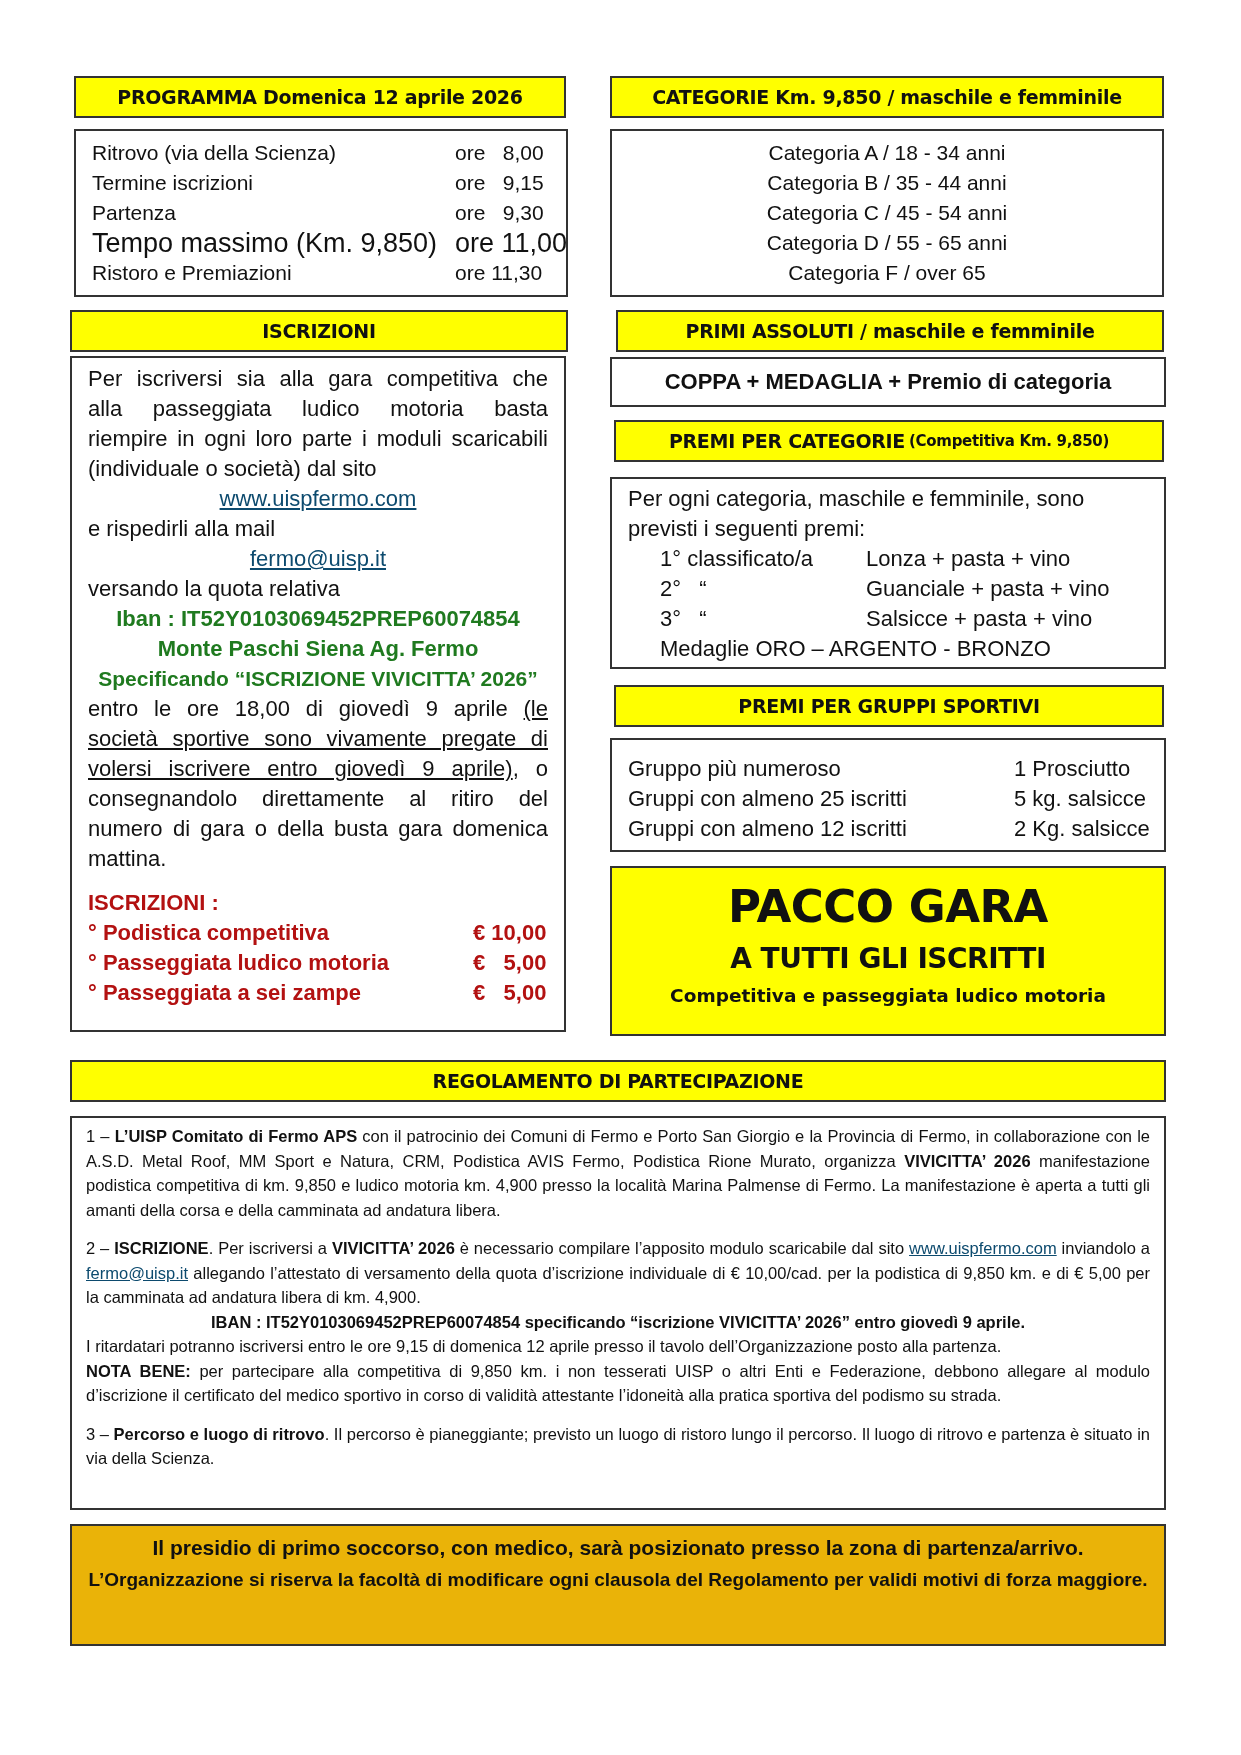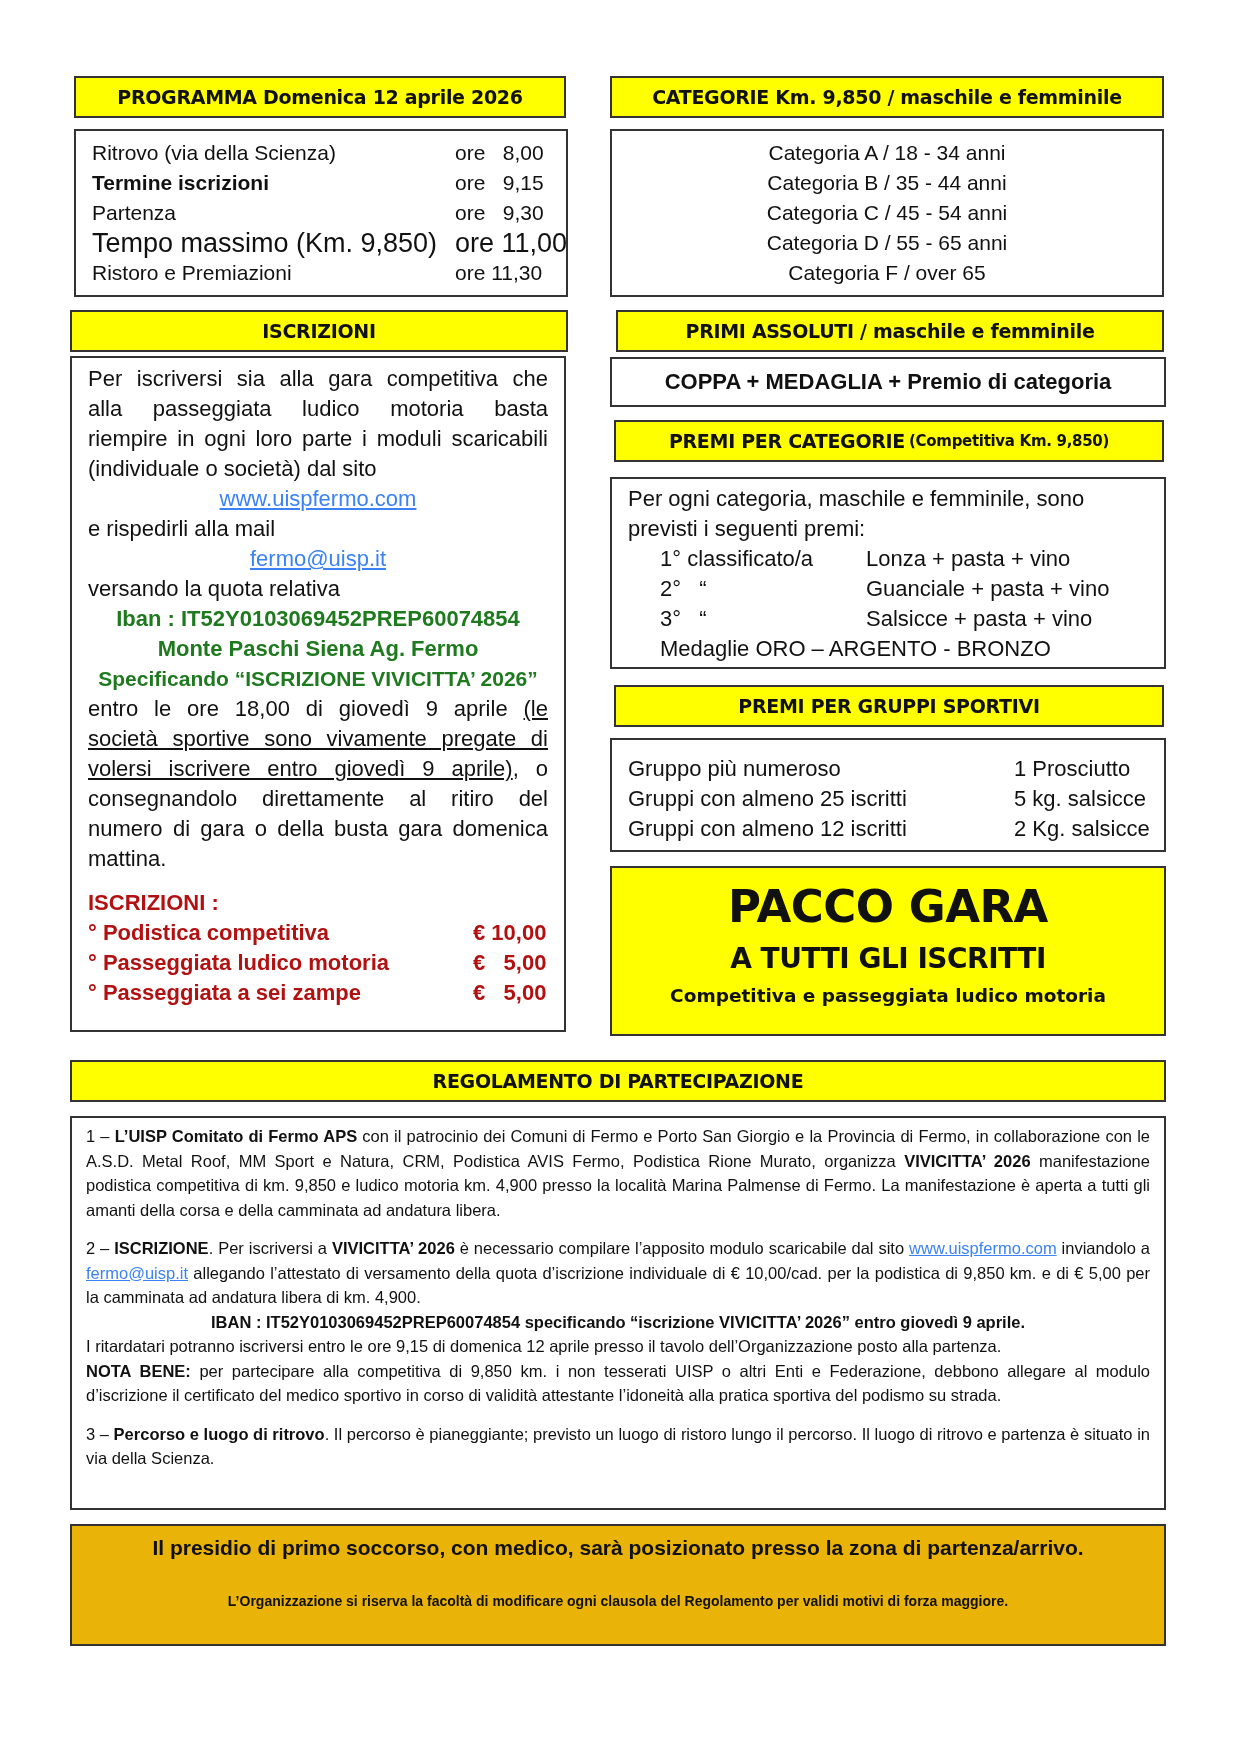--- a/index.html
+++ b/index.html
@@ -5,42 +5,42 @@
   html, body { margin: 0; padding: 0; background: #ffffff; }
   body { width: 1241px; height: 1755px; position: relative; overflow: hidden;
          font-family: "Liberation Sans", sans-serif; color: #111; }
   .box { position: absolute; box-sizing: border-box; border: 2px solid #333; background: #fff; }
   .ybox { position: absolute; box-sizing: border-box; border: 2px solid #333; background: #ffff00;
           display: flex; align-items: center; justify-content: center;
           font-family: "DejaVu Sans", sans-serif; font-weight: bold; color: #111; }
   .hdr { font-size: 19px; letter-spacing: -0.3px; }
   .line { font-size: 22px; line-height: 30px; white-space: nowrap; }
   .row { display: flex; gap: 18px; }
-  a, .link { color: #3b82f6; text-decoration: underline; }
+  a, .link { color: #0c4a6e; text-decoration: underline; }
   .green { color: #1f7a1f; font-weight: bold; }
   .red { color: #b31111; font-weight: bold; }
   .just { text-align: justify; text-align-last: justify; }
   .u { text-decoration: underline; }
   .reg p { margin: 0; font-size: 16.5px; line-height: 24.5px; text-align: justify; }
   .reg p + p { margin-top: 14px; }
 </style>
 </head>
 <body>
 
 <div class="ybox hdr" style="left:74px;top:76px;width:492px;height:42px;">
   <span>PROGRAMMA Domenica 12 aprile 2026</span>
 </div>
 <div class="box" style="left:74px;top:129px;width:494px;height:168px;padding:7px 0 0 16px;">
   <div id="prog-list">
       <div class="line row" style="font-size:21px;">
         <span style="width:345px;display:inline-block;">Ritrovo (via della Scienza)</span>
         <span style="white-space:pre;">ore   8,00</span>
       </div>
       <div class="line row" style="font-size:21px;">
-        <span style="width:345px;display:inline-block;font-weight:bold;">Termine iscrizioni</span>
+        <span style="width:345px;display:inline-block;">Termine iscrizioni</span>
         <span style="white-space:pre;">ore   9,15</span>
       </div>
       <div class="line row" style="font-size:21px;">
         <span style="width:345px;display:inline-block;">Partenza</span>
         <span style="white-space:pre;">ore   9,30</span>
       </div>
       <div class="line row" style="font-size:27px;">
         <span style="width:345px;display:inline-block;">Tempo massimo (Km. 9,850)</span>
         <span style="white-space:pre;">ore 11,00</span>
       </div>
@@ -166,14 +166,14 @@
   <p><span>1 – </span><b>L’UISP Comitato di Fermo APS</b><span> con il patrocinio dei Comuni di Fermo e Porto San Giorgio e la Provincia di Fermo, in collaborazione con le A.S.D. Metal Roof, MM Sport e Natura, CRM, Podistica AVIS Fermo, Podistica Rione Murato, organizza </span><b>VIVICITTA’ 2026</b><span> manifestazione podistica competitiva di km. 9,850 e ludico motoria km. 4,900 presso la località Marina Palmense di Fermo. La manifestazione è aperta a tutti gli amanti della corsa e della camminata ad andatura libera.</span></p>
   <p><span>2 – </span><b>ISCRIZIONE</b><span>. Per iscriversi a </span><b>VIVICITTA’ 2026</b><span> è necessario compilare l’apposito modulo scaricabile dal sito </span><a href="#">www.uispfermo.com</a><span> inviandolo a </span><a href="#">fermo@uisp.it</a><span> allegando l’attestato di versamento della quota d’iscrizione individuale di € 10,00/cad. per la podistica di 9,850 km. e di € 5,00 per la camminata ad andatura libera di km. 4,900.</span></p>
   <p style="margin-top:0;text-align:center;font-weight:bold;">IBAN : IT52Y0103069452PREP60074854 specificando “iscrizione VIVICITTA’ 2026” entro giovedì 9 aprile.</p>
   <p style="margin-top:0;">I ritardatari potranno iscriversi entro le ore 9,15 di domenica 12 aprile presso il tavolo dell’Organizzazione posto alla partenza.</p>
   <p style="margin-top:0;"><b>NOTA BENE:</b><span> per partecipare alla competitiva di 9,850 km. i non tesserati UISP o altri Enti e Federazione, debbono allegare al modulo d’iscrizione il certificato del medico sportivo in corso di validità attestante l’idoneità alla pratica sportiva del podismo su strada.</span></p>
   <p><span>3 – </span><b>Percorso e luogo di ritrovo</b><span>. Il percorso è pianeggiante; previsto un luogo di ristoro lungo il percorso. Il luogo di ritrovo e partenza è situato in via della Scienza.</span></p>
 </div>
 
 <div class="box" style="left:70px;top:1524px;width:1096px;height:122px;background:#eab308;text-align:center;font-weight:bold;padding:6px 70px 0 70px;">
   <div style="font-size:21px;line-height:32px;">Il presidio di primo soccorso, con medico, sarà posizionato presso la zona di partenza/arrivo.</div>
-  <div style="font-size:14px;line-height:22px;margin-top:26px;margin-left:-60px;margin-right:-60px;">L’Organizzazione si riserva la facoltà di modificare ogni clausola del Regolamento per validi motivi di forza maggiore.</div>
+  <div style="font-size:19px;line-height:22px;margin-top:5px;margin-left:-60px;margin-right:-60px;">L’Organizzazione si riserva la facoltà di modificare ogni clausola del Regolamento per validi motivi di forza maggiore.</div>
 </div>
 
 </body></html>

